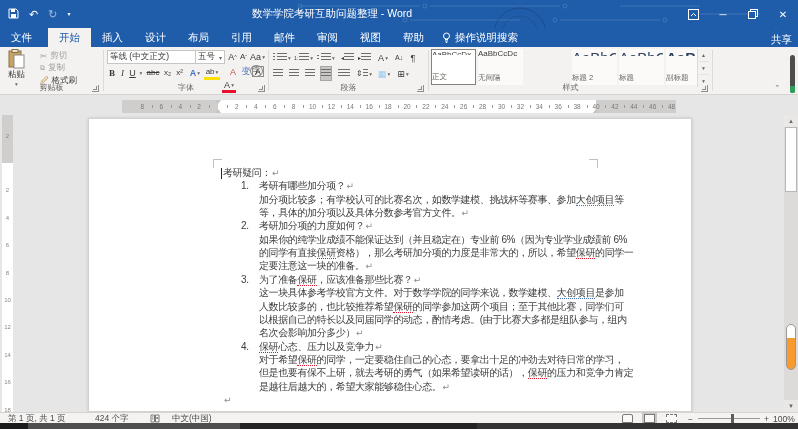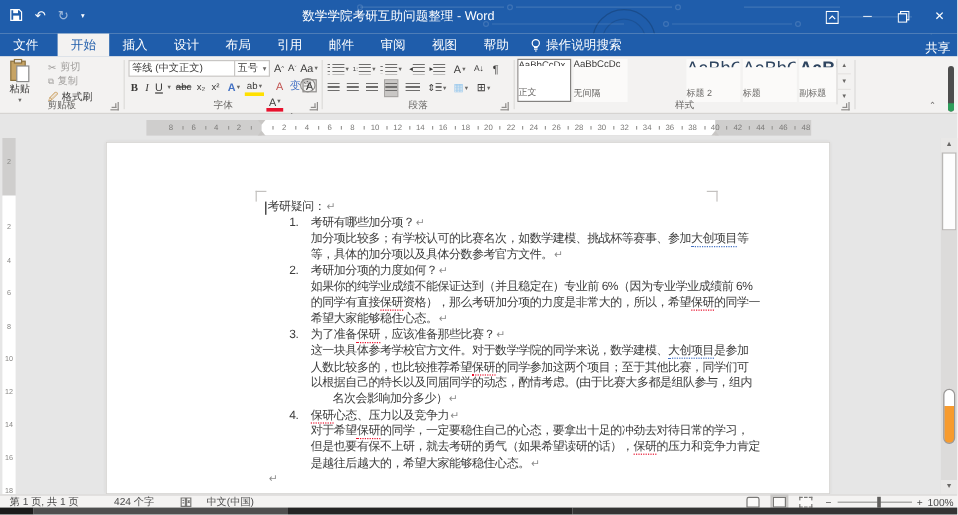--- a/index.html
+++ b/index.html
@@ -482,26 +482,26 @@
       <div class="cropmark cm-tr"></div>
       <div class="caret"></div>
       <div id="doc-text">
           <div class="doc-line" style="top: 47px; left: 134px;"><span>考研疑问：</span><span class="pmark">↵</span></div>
           <div class="doc-line" style="top: 60.35px; left: 152px;"><span class="num">1.</span><span>考研有哪些加分项？</span><span class="pmark">↵</span></div>
           <div class="doc-line" style="top: 73.7px; left: 170px;"><span>加分项比较多；有学校认可的比赛名次，如数学建模、挑战杯等赛事、参加</span><span class="u-b">大创项目</span><span>等</span></div>
           <div class="doc-line" style="top: 87.05px; left: 170px;"><span>等，具体的加分项以及具体分数参考官方文件。</span><span class="pmark">↵</span></div>
           <div class="doc-line" style="top: 100.4px; left: 152px;"><span class="num">2.</span><span>考研加分项的力度如何？</span><span class="pmark">↵</span></div>
           <div class="doc-line" style="top: 113.75px; left: 170px;"><span>如果你的纯学业成绩不能保证达到（并且稳定在）专业前 6%（因为专业学业成绩前 6%</span></div>
           <div class="doc-line" style="top: 127.1px; left: 170px;"><span>的同学有直接</span><span class="u-r">保研</span><span>资格），那么考研加分项的力度是非常大的，所以，希望</span><span class="u-r">保研</span><span>的同学一</span></div>
-          <div class="doc-line" style="top: 140.45px; left: 170px;"><span>希望大家能够稳住心态。</span><span class="pmark">↵</span></div>
+          <div class="doc-line" style="top: 140.45px; left: 170px;"><span>定要注意这一块的准备。</span><span class="pmark">↵</span></div>
           <div class="doc-line" style="top: 153.8px; left: 152px;"><span class="num">3.</span><span>为了准备</span><span class="u-r">保研</span><span>，应该准备那些比赛？</span><span class="pmark">↵</span></div>
           <div class="doc-line" style="top: 167.15px; left: 170px;"><span>这一块具体参考学校官方文件。对于数学学院的同学来说，数学建模、</span><span class="u-b">大创项目</span><span>是参加</span></div>
           <div class="doc-line" style="top: 180.5px; left: 170px;"><span>人数比较多的，也比较推荐希望</span><span class="u-r">保研</span><span>的同学参加这两个项目；至于其他比赛，同学们可</span></div>
           <div class="doc-line" style="top: 193.85px; left: 170px;"><span>以根据自己的特长以及同届同学的动态，酌情考虑。(由于比赛大多都是组队参与，组内</span></div>
-          <div class="doc-line" style="top: 207.2px; left: 170px; margin-left: 18px;"><span>名次会影响加分多少）</span><span class="pmark">↵</span></div>
+          <div class="doc-line" style="top: 207.2px; left: 170px;"><span>名次会影响加分多少）</span><span class="pmark">↵</span></div>
           <div class="doc-line" style="top: 220.55px; left: 152px;"><span class="num">4.</span><span class="u-r">保研</span><span>心态、压力以及竞争力</span><span class="pmark">↵</span></div>
           <div class="doc-line" style="top: 233.9px; left: 170px;"><span>对于希望</span><span class="u-r">保研</span><span>的同学，一定要稳住自己的心态，要拿出十足的冲劲去对待日常的学习，</span></div>
           <div class="doc-line" style="top: 247.25px; left: 170px;"><span>但是也要有保不上研，就去考研的勇气（如果希望读研的话），</span><span class="u-r">保研</span><span>的压力和竞争力肯定</span></div>
           <div class="doc-line" style="top: 260.6px; left: 170px;"><span>是越往后越大的，希望大家能够稳住心态。</span><span class="pmark">↵</span></div>
           <div class="doc-line" style="top: 273.95px; left: 134px;"><span class="pmark">↵</span></div>
         </div>
     </div>
 
     <div class="vscroll">
       <div class="sarr" style="top:0">▲</div>

